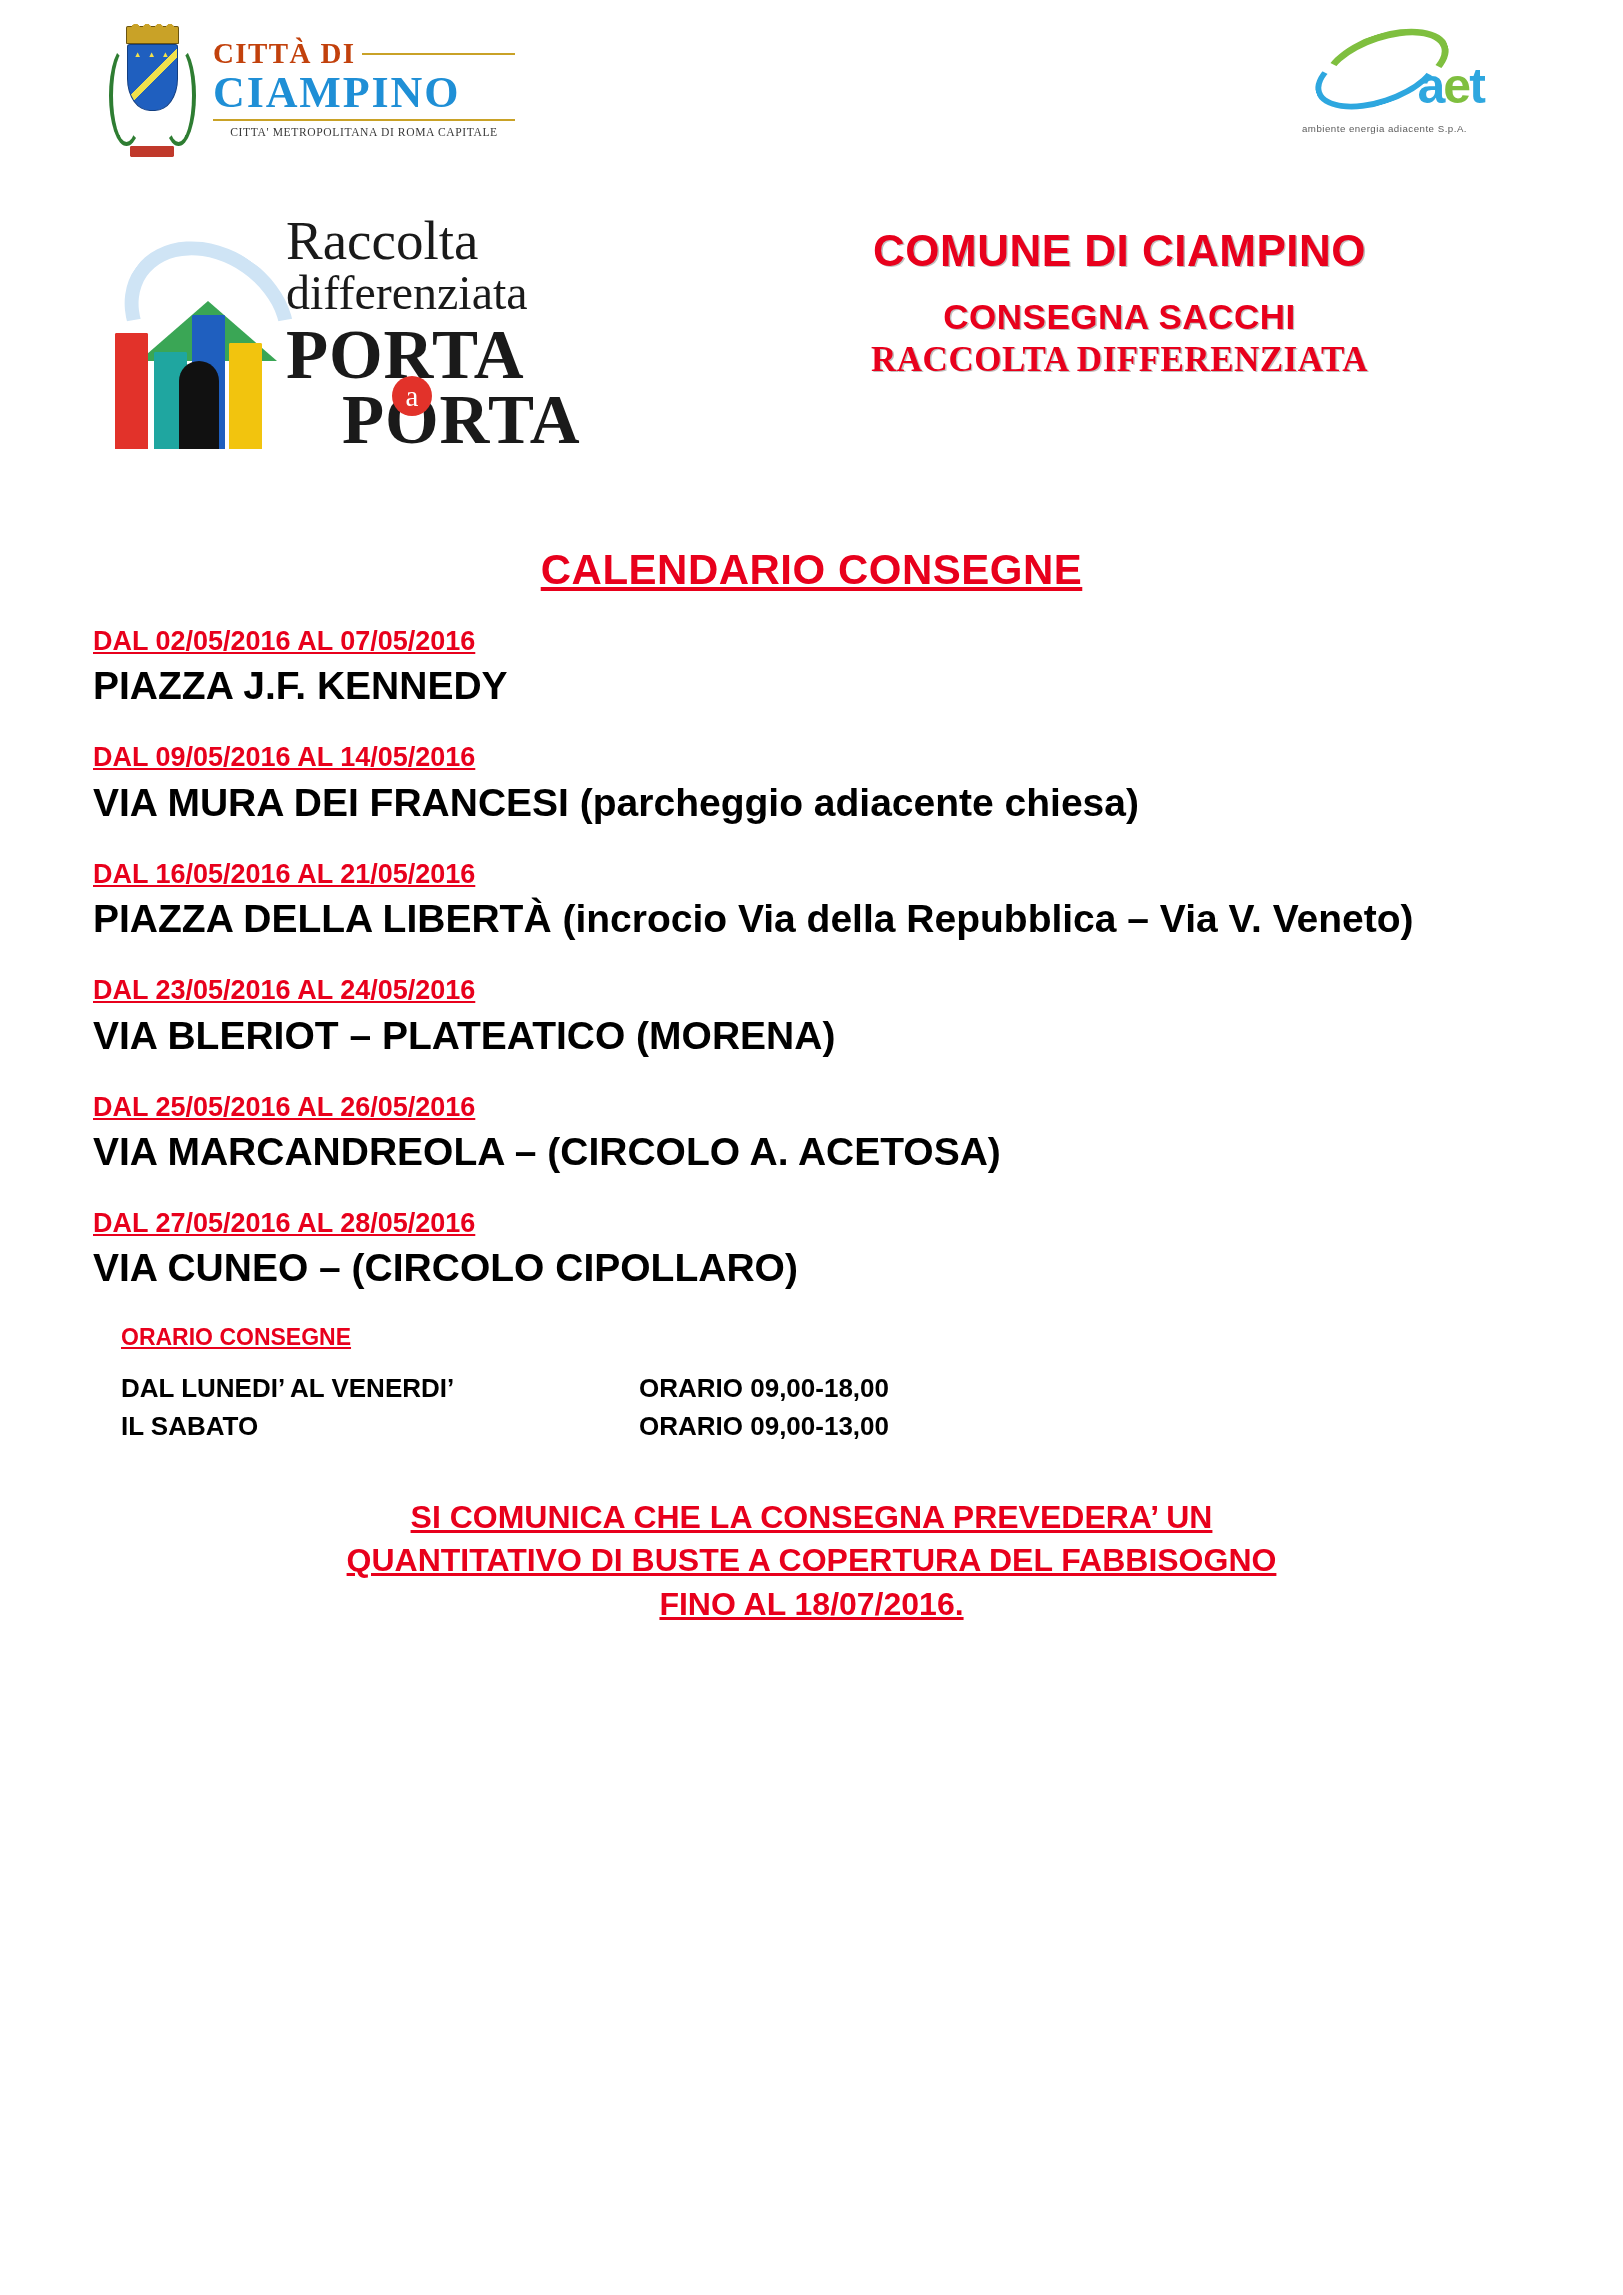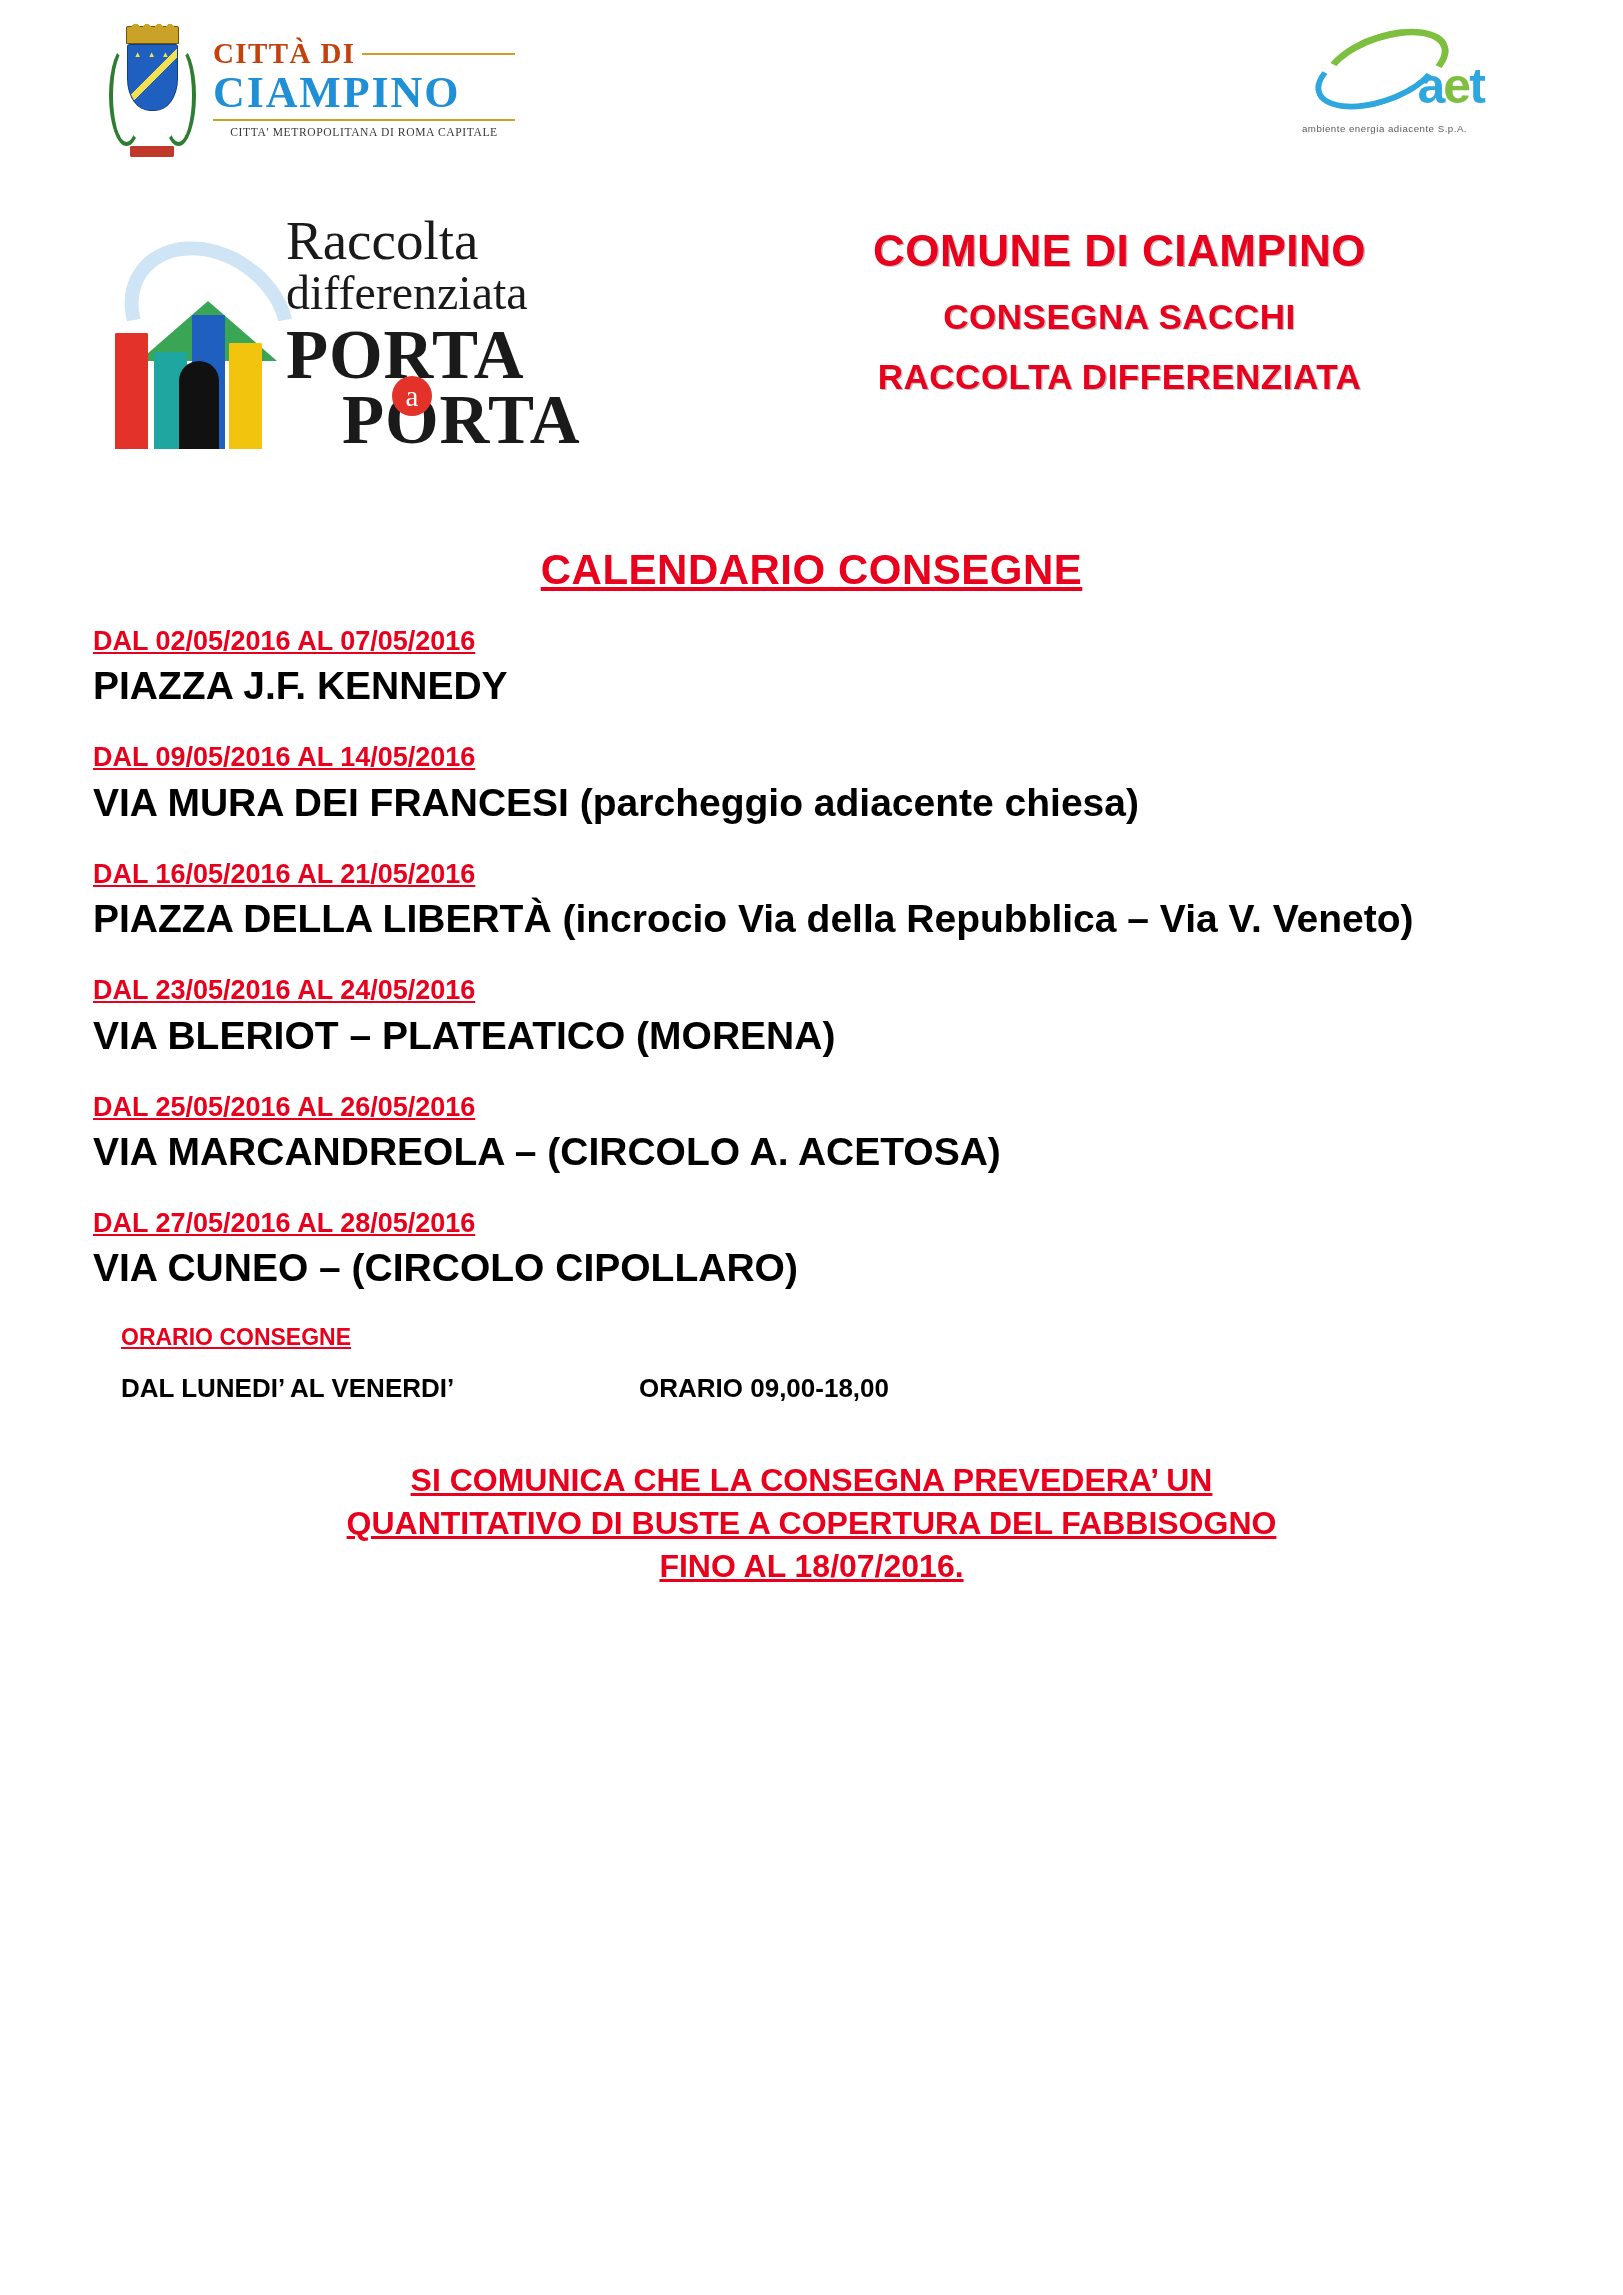--- a/index.html
+++ b/index.html
@@ -351,21 +351,21 @@
     text-shadow: 1.4px 1.4px 0 rgba(0,0,0,0.25);
   }
   .h-sub1, .h-sub2 {
     color: #e8001c;
     font-size: 35px;
     font-weight: 700;
     letter-spacing: 0.5px;
     text-shadow: 1.4px 1.4px 0 rgba(0,0,0,0.25);
   }
   .h-sub1 { margin-top: 21px; }
-  .h-sub2 { margin-top: 20px; }
+  .h-sub2 { margin-top: 3px; font-family: Liberation Serif, serif; }
 
   
   .content {
     position: relative;
     padding: 0 93px;
     margin-top: 65px;
   }
 
   .cal-title {
     text-align: center;
@@ -529,20 +529,24 @@
       <div class="range">DAL 27/05/2016 AL 28/05/2016</div>
       <div class="place">VIA CUNEO – (CIRCOLO CIPOLLARO)</div>
     </div>
 
     <div class="orario">
       <div class="orario-title">ORARIO CONSEGNE</div>
       <div class="orario-row">
         <div class="lbl">DAL LUNEDI’ AL VENERDI’</div>
         <div class="val">ORARIO 09,00-18,00</div>
       </div>
+      <div class="orario-row">
+        <div class="lbl">IL SABATO</div>
+        <div class="val">ORARIO 09,00-13,00</div>
+      </div>
     </div>
 
     <div class="notice">
       <div>SI COMUNICA CHE LA CONSEGNA PREVEDERA’ UN</div>
       <div>QUANTITATIVO DI BUSTE A COPERTURA DEL FABBISOGNO</div>
       <div>FINO AL 18/07/2016.</div>
     </div>
 
   </div>
 

